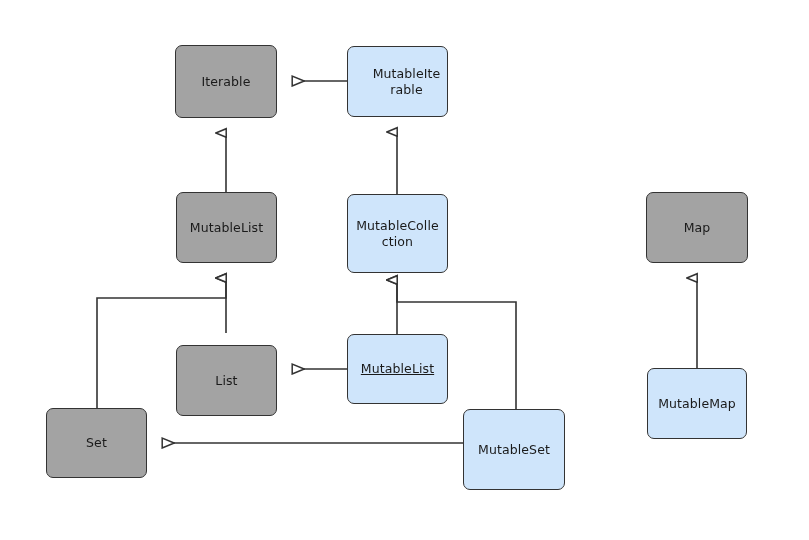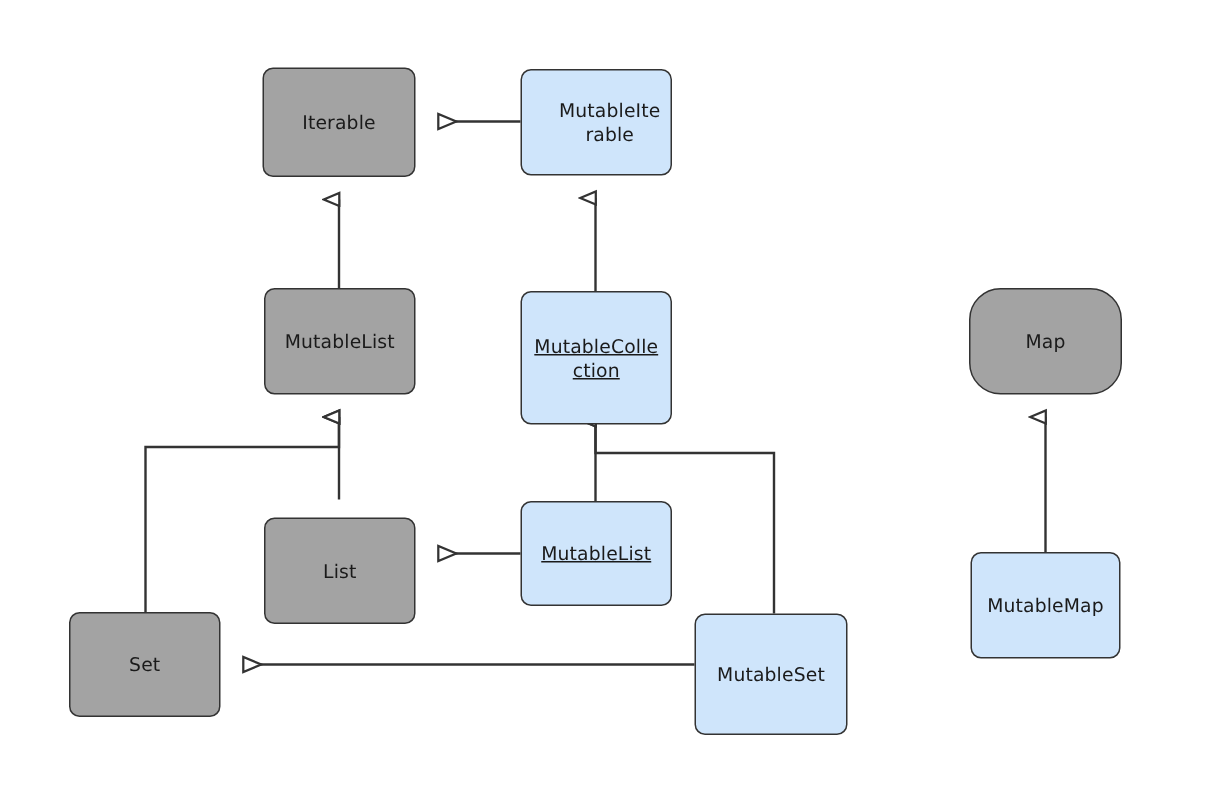--- a/index.html
+++ b/index.html
@@ -97,25 +97,25 @@
   </div>
 
   <div class="node mutable" style="left:347px; top:46px; width:101px; height:71px;padding-left:24px;">
     <span class="node-label">MutableIterable</span>
   </div>
 
   <div class="node immutable" style="left:176px; top:192px; width:101px; height:71px;">
     <span class="node-label">MutableList</span>
   </div>
 
-  <div class="node mutable" style="left:347px; top:194px; width:101px; height:89px;text-decoration:underline;">
+  <div class="node mutable" style="left:347px; top:194px; width:101px; height:79px;">
     <span class="node-label">MutableCollection</span>
   </div>
 
-  <div class="node immutable" style="left:646px; top:192px; width:102px; height:71px;border-radius:21px;">
+  <div class="node immutable" style="left:646px; top:192px; width:102px; height:71px;">
     <span class="node-label">Map</span>
   </div>
 
   <div class="node immutable" style="left:176px; top:333px; width:101px; height:71px;margin-top:12px;">
     <span class="node-label">List</span>
   </div>
 
   <div class="node mutable" style="left:347px; top:334px; width:101px; height:70px;text-decoration:underline;">
     <span class="node-label">MutableList</span>
   </div>

